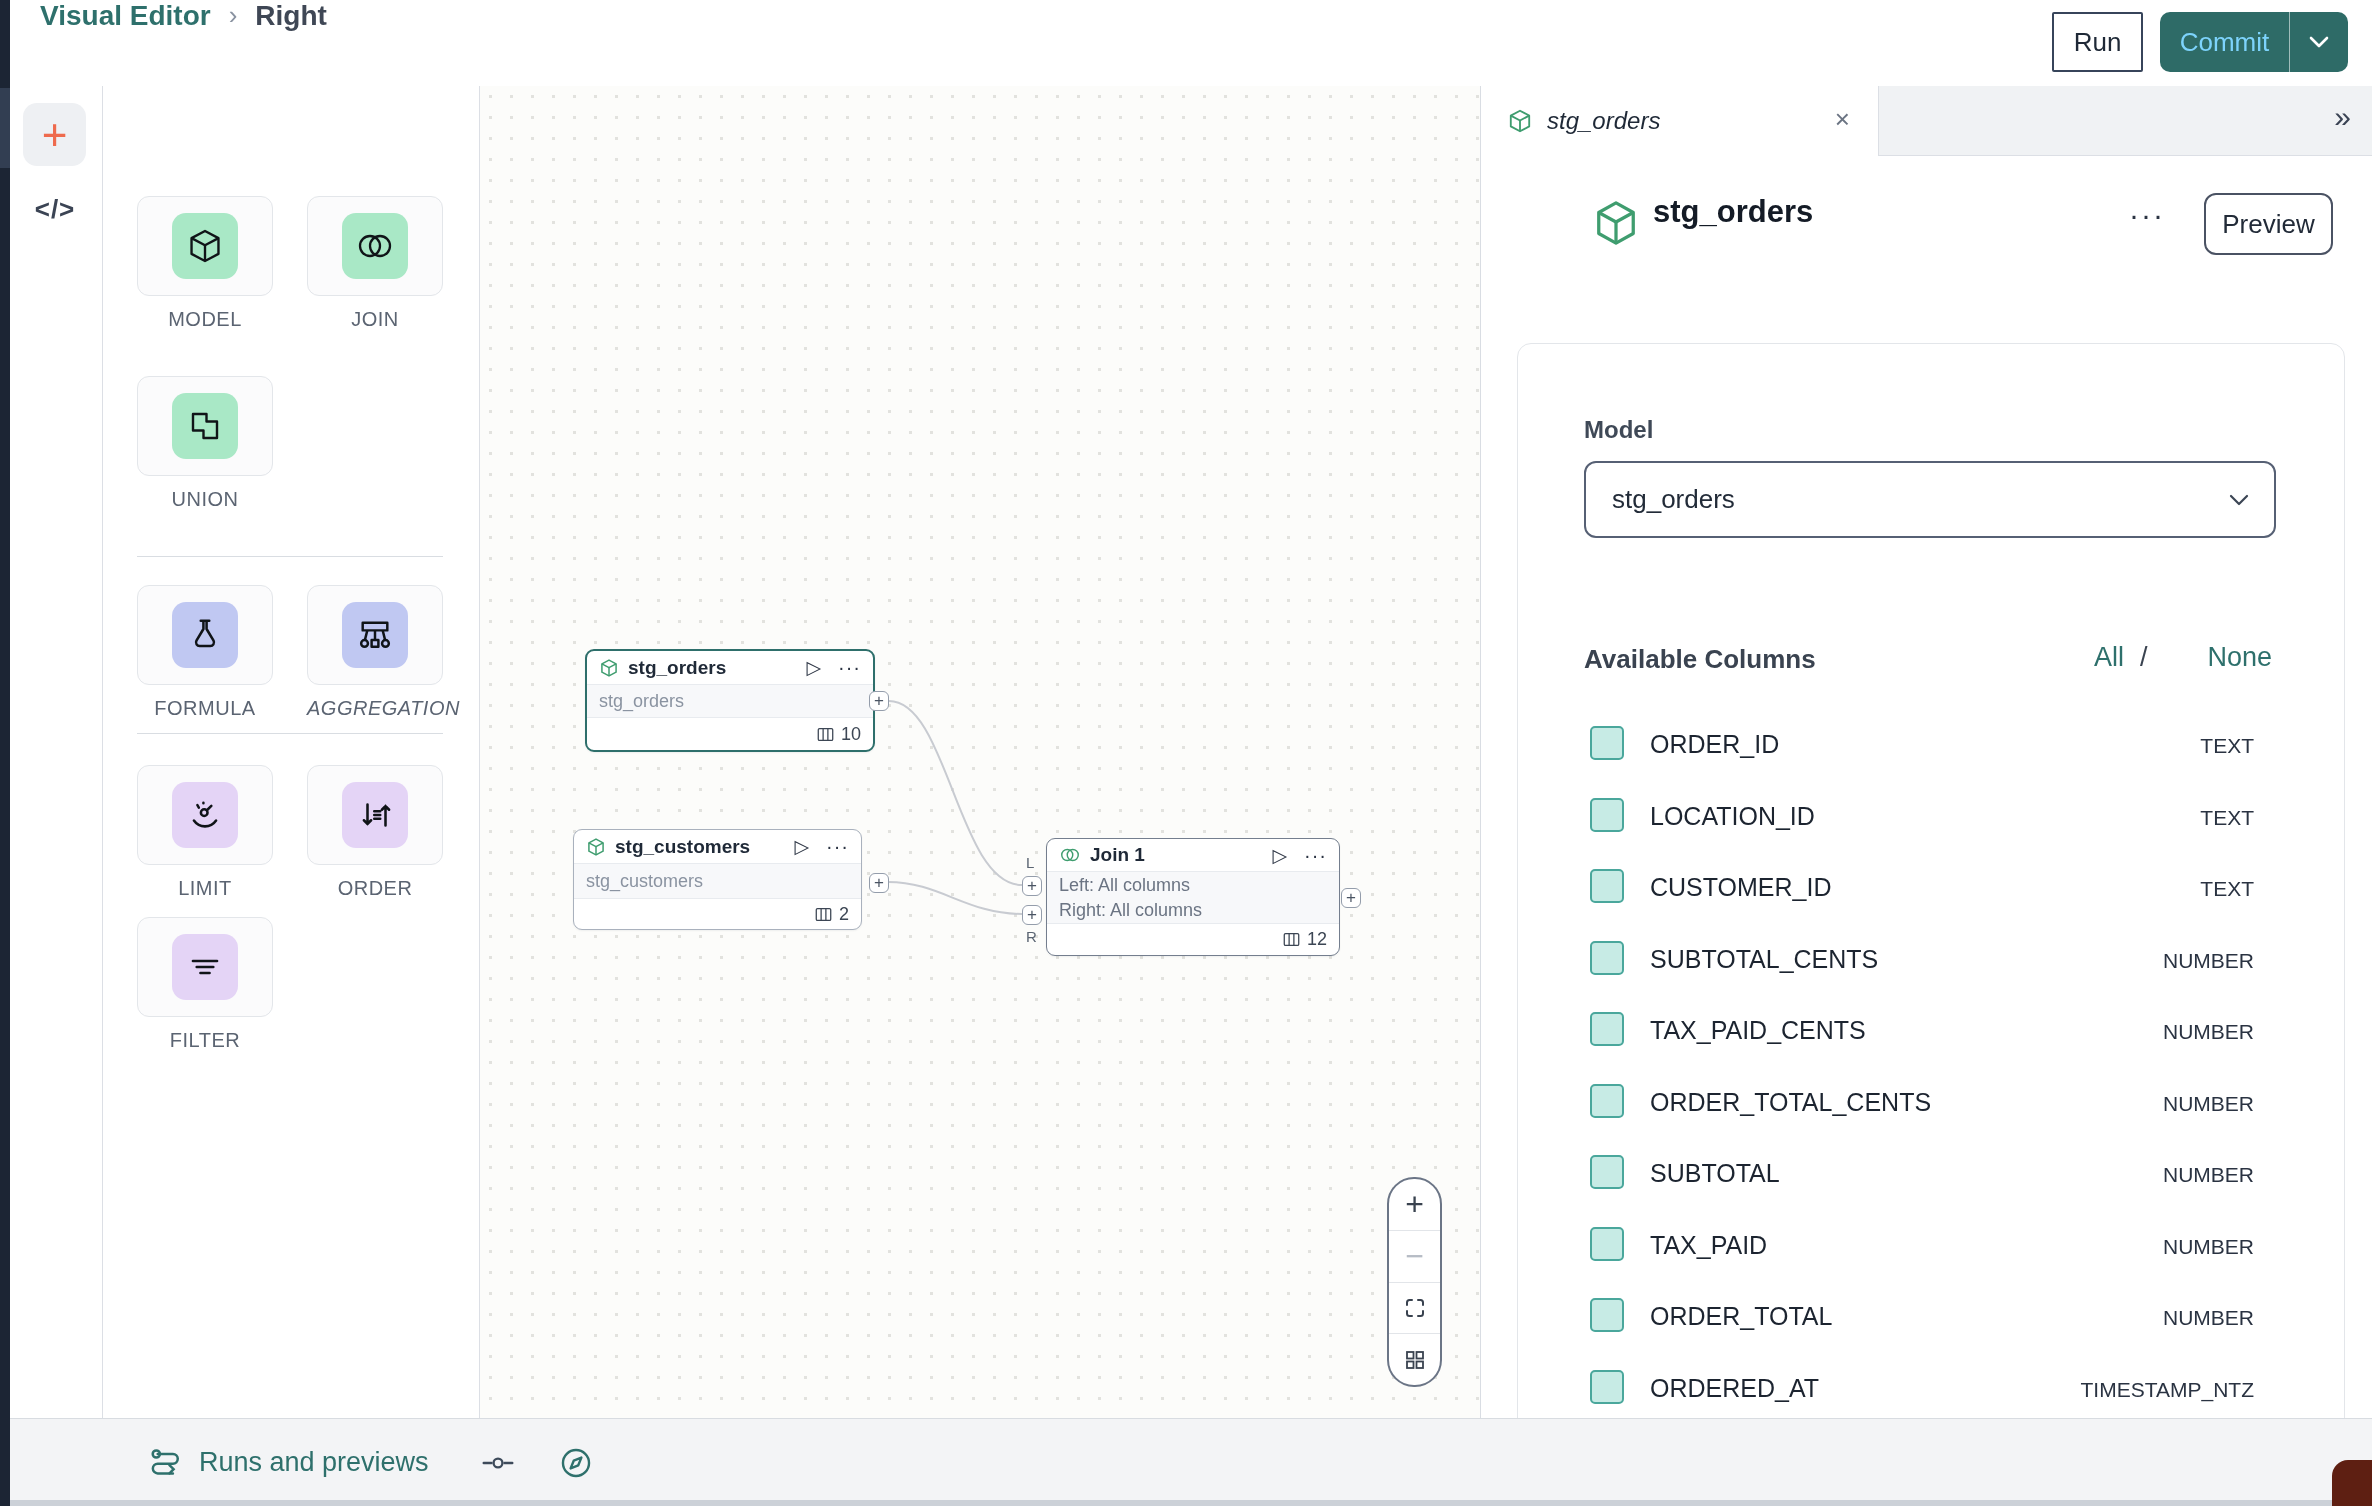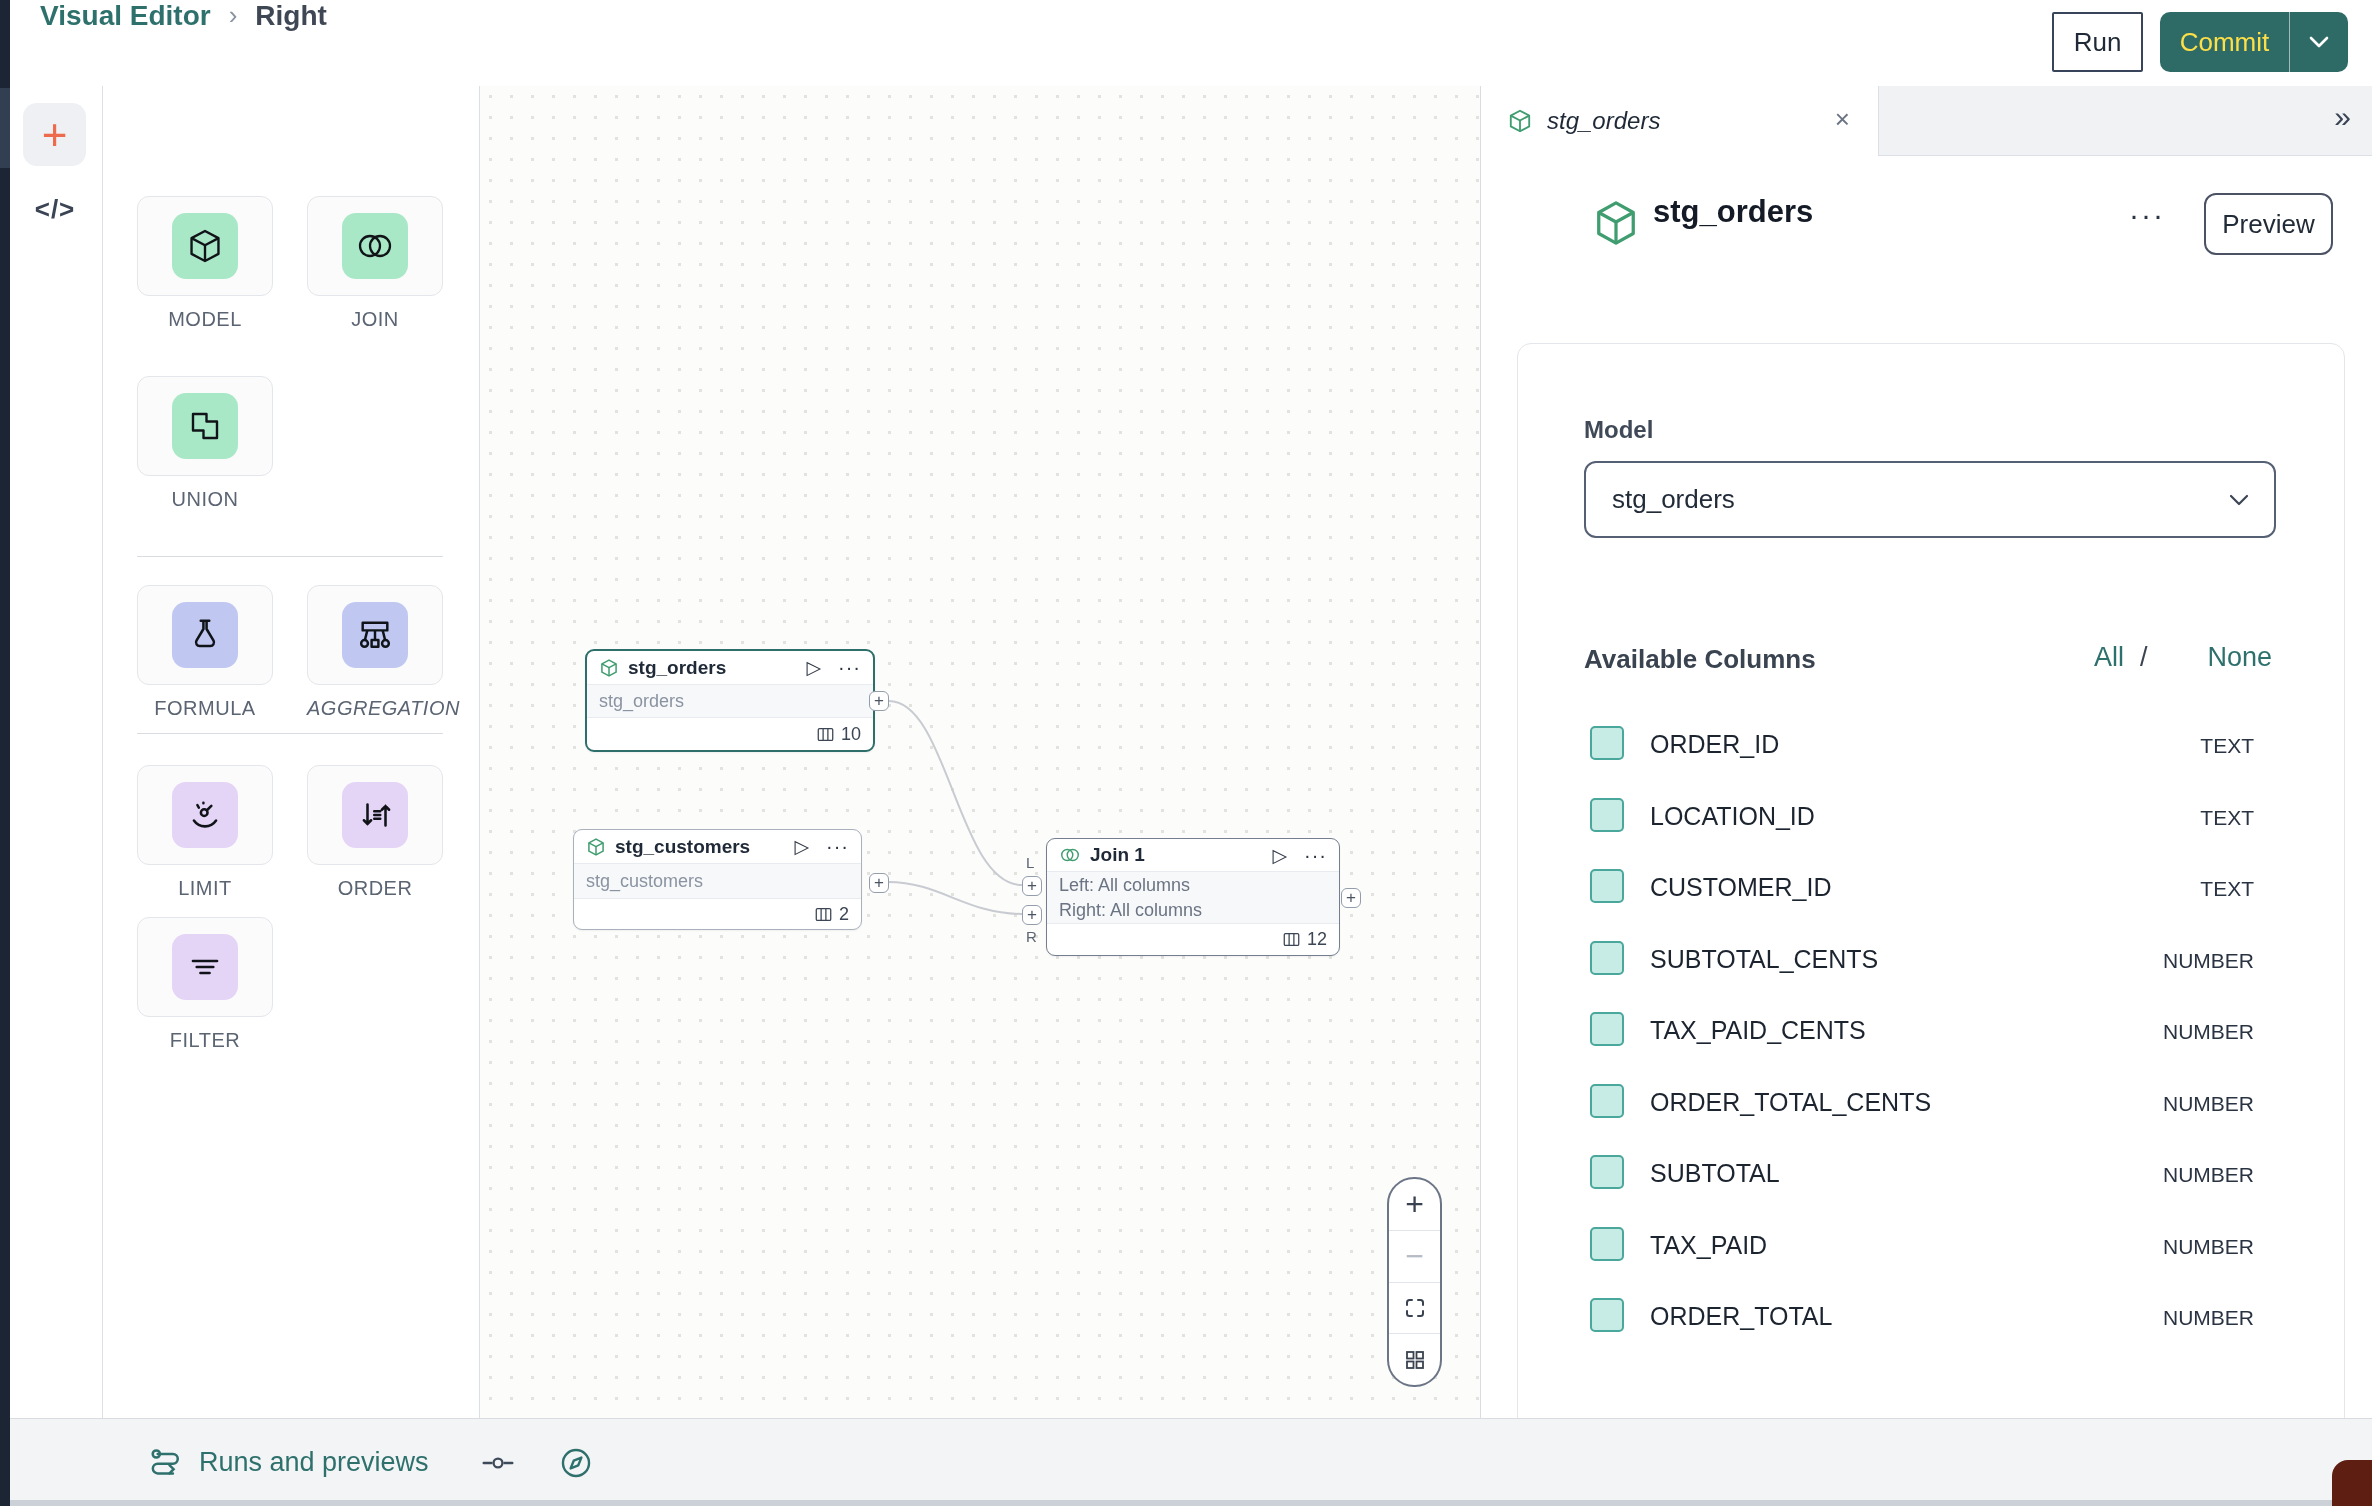--- a/index.html
+++ b/index.html
@@ -12,21 +12,21 @@
   svg{display:block;}
 
   
   .top-header{left:10px;top:0;width:2362px;height:86px;background:#fff;border-bottom:1px solid #dfe2e7;display:flex;align-items:flex-start;}
   .crumb-root{color:#2e706c;font-size:28px;font-weight:bold;margin-left:30px;}
   .crumb-sep{color:#8a93a1;font-size:26px;margin:0 18px;}
   .crumb-cur{color:#3f4755;font-size:28px;font-weight:bold;}
   .btn-run{position:absolute;left:2042px;top:12px;width:91px;height:60px;border:2px solid #37445a;border-radius:2px;background:#fff;
     display:flex;align-items:center;justify-content:center;font-size:26px;color:#1f2937;box-sizing:border-box;}
   .btn-commit{position:absolute;left:2150px;top:12px;width:188px;height:60px;border-radius:10px;background:#2e6b67;display:flex;align-items:stretch;overflow:hidden;}
-  .btn-commit .main{flex:1;display:flex;align-items:center;justify-content:center;color:#fde047;font-size:26px;font-weight:500;border-right:1px solid rgba(255,255,255,.55);}
+  .btn-commit .main{flex:1;display:flex;align-items:center;justify-content:center;color:#7dd3fc;font-size:26px;font-weight:500;border-right:1px solid rgba(255,255,255,.55);}
   .btn-commit .caret{width:58px;display:flex;align-items:center;justify-content:center;}
 
   
   .dark-strip{left:0;top:0;width:10px;height:1506px;background:#1c2534;}
   .dark-strip-hl{left:0;top:88px;width:10px;height:80px;background:#323e52;}
 
   
   .left-rail{left:10px;top:86px;width:93px;height:1332px;background:#fff;border-right:1px solid #dcdfe5;box-sizing:border-box;}
   .rail-add{position:absolute;left:13px;top:17px;width:63px;height:63px;border-radius:14px;background:#eef0f3;
     display:flex;align-items:center;justify-content:center;color:#ee6a4d;font-size:44px;font-weight:300;line-height:1;}
@@ -397,20 +397,25 @@
     <div class="colrow" style="top:881px;">
       <div class="cb"></div>
       <span class="nm">TAX_PAID</span>
       <span class="tp">NUMBER</span>
     </div>
     <div class="colrow" style="top:952px;">
       <div class="cb"></div>
       <span class="nm">ORDER_TOTAL</span>
       <span class="tp">NUMBER</span>
     </div>
+    <div class="colrow" style="top:1024px;">
+      <div class="cb"></div>
+      <span class="nm">ORDERED_AT</span>
+      <span class="tp">TIMESTAMP_NTZ</span>
+    </div>
   </div>
 </div>
 
 <div class="abs status-bar">
   <svg style="margin-left:138px;" width="36" height="32" viewBox="0 0 26 22" fill="none" stroke="#2e706c" stroke-width="1.8" stroke-linecap="round">
       <path d="M7 4.5h11a3.5 3.5 0 0 1 0 7H7a3.5 3.5 0 0 0 0 7h11"></path>
       <circle cx="6" cy="4.5" r="2.6"></circle>
       <path d="m15.5 15.5 3 3-3 3" transform="translate(0,-3)"></path>
     </svg>
   <span class="runs-label">Runs and previews</span>

